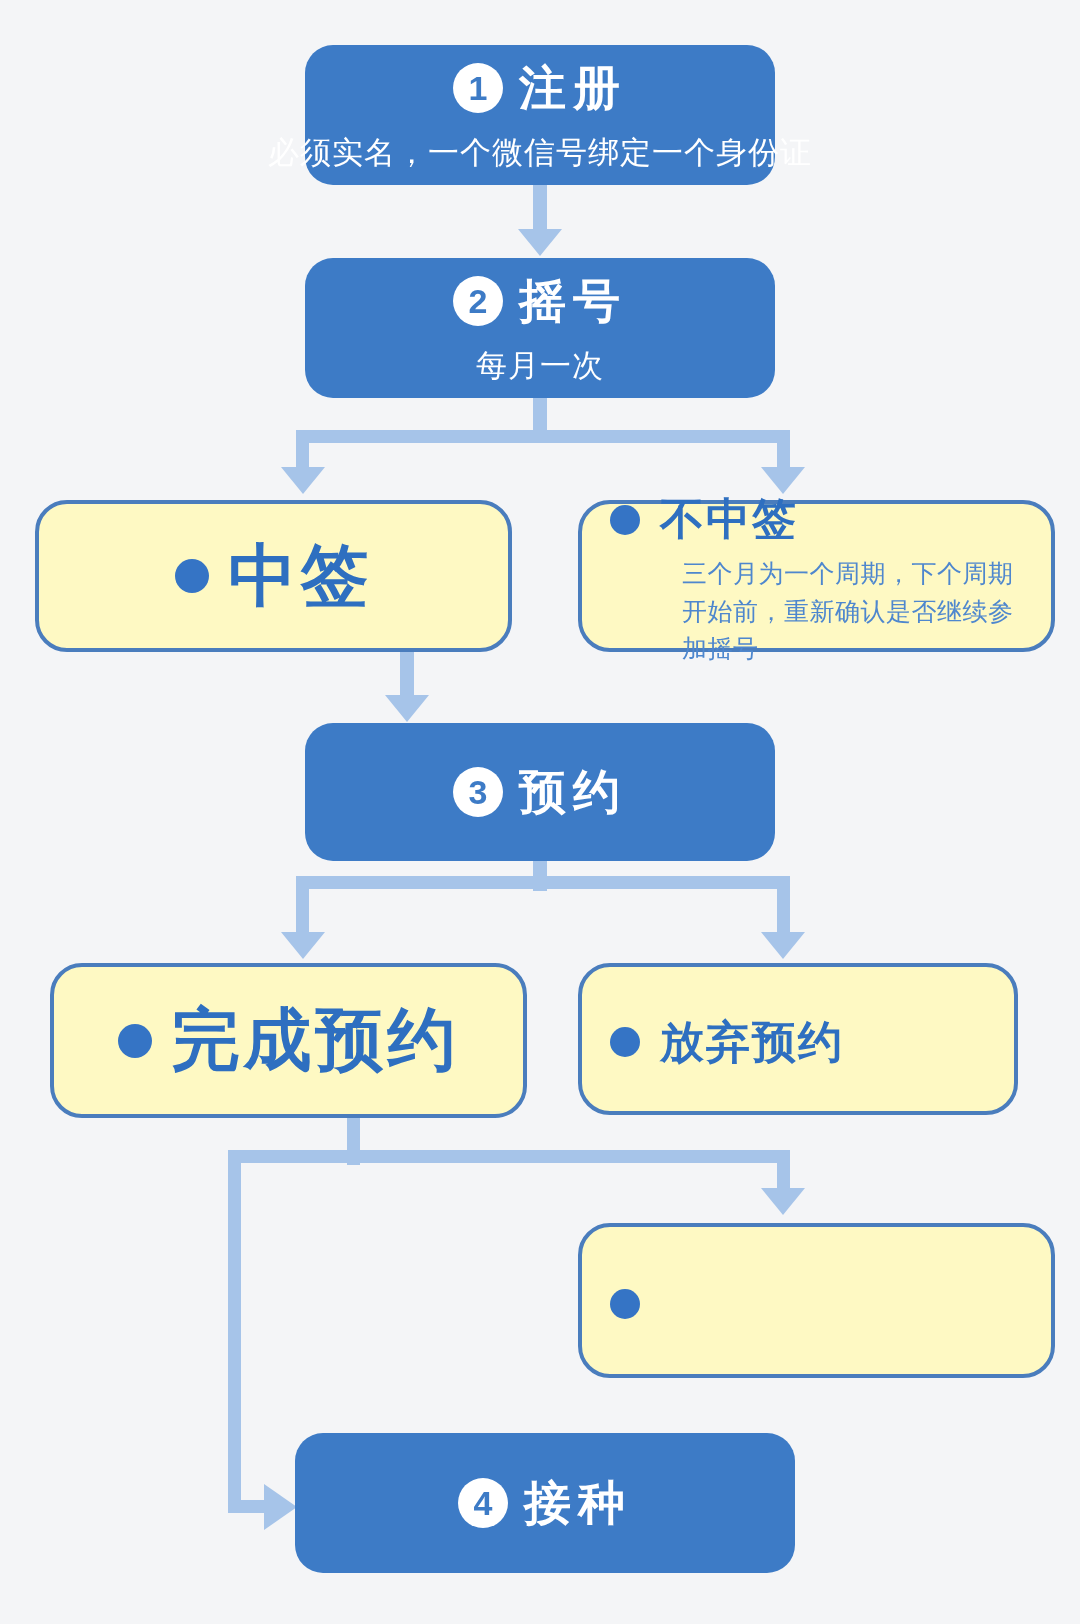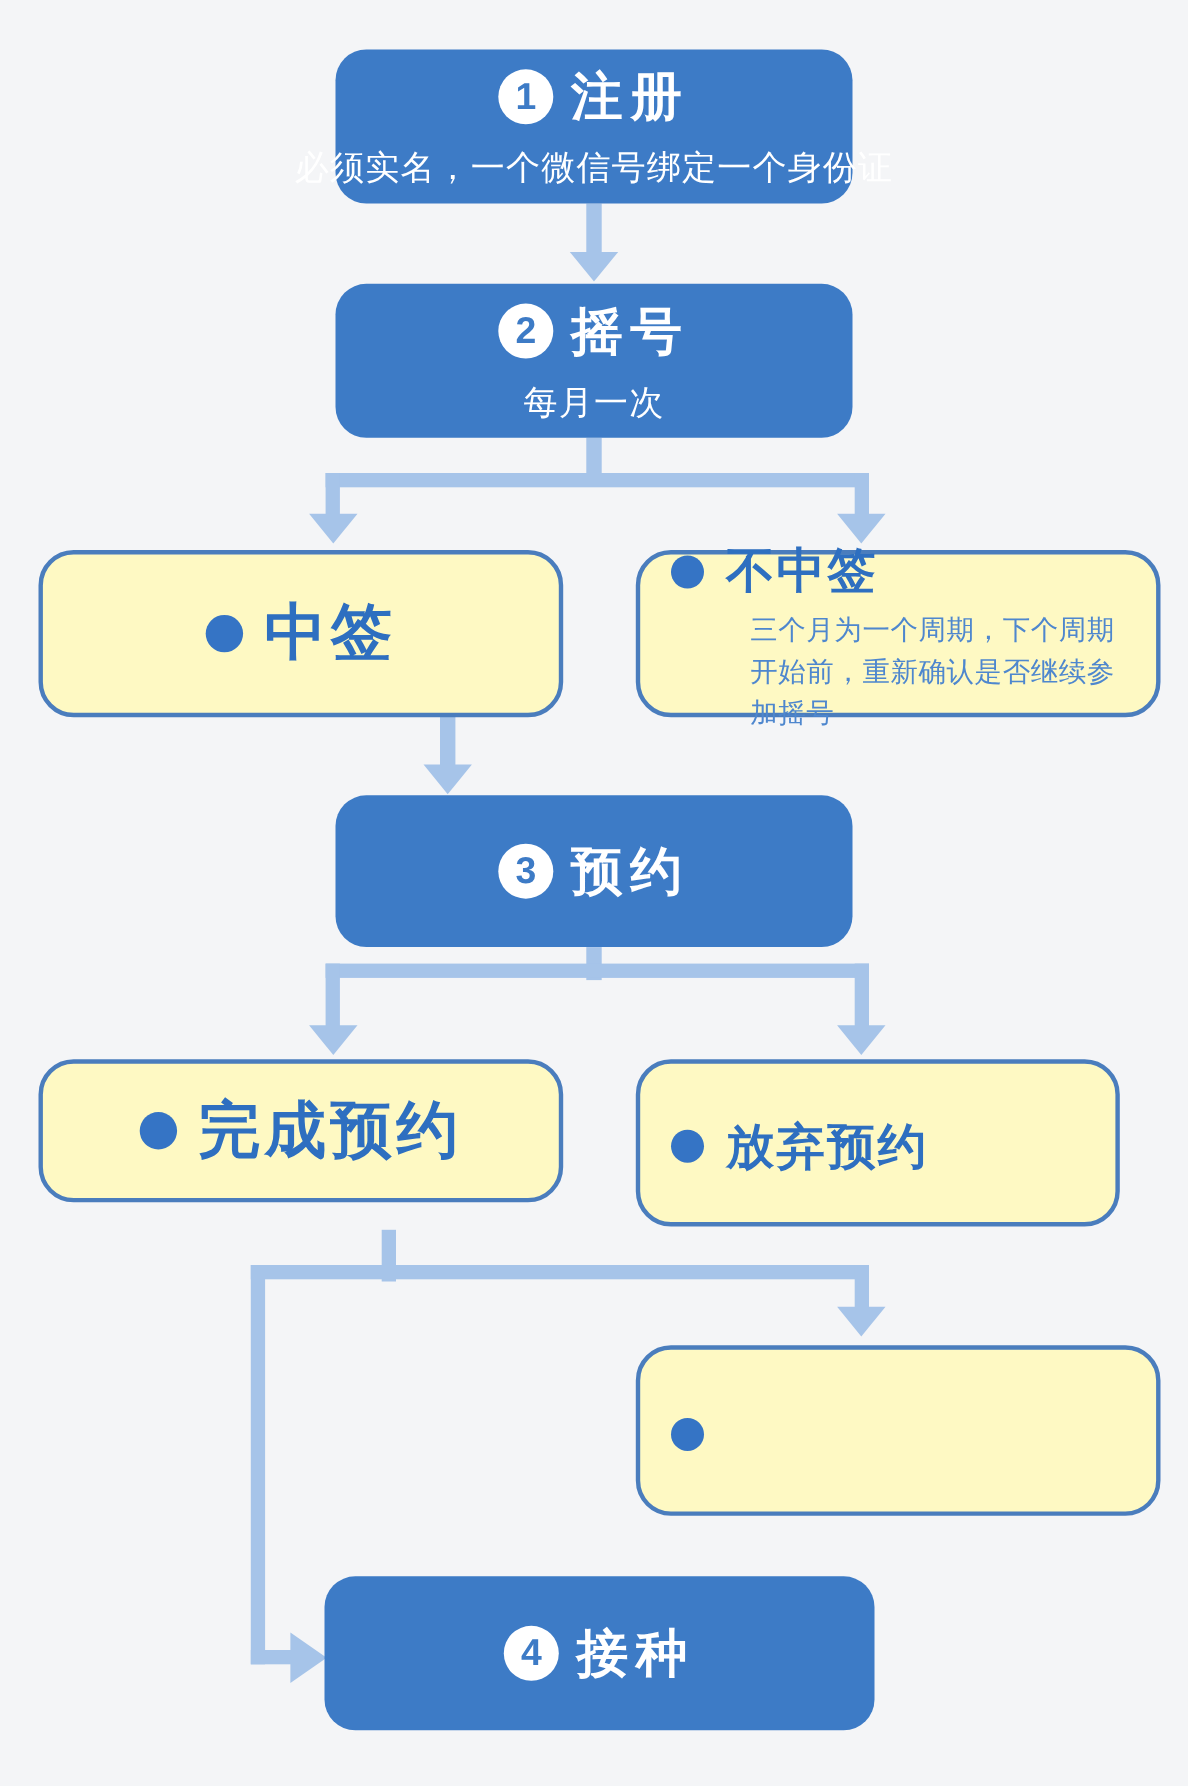--- a/index.html
+++ b/index.html
@@ -68,21 +68,21 @@
     border-radius: 50%;
     margin-right: 20px;
     flex: 0 0 auto;
   }
   .light.center .bullet { width: 34px; height: 34px; }
   .branch-title {
     color: #2e6fc0;
     font-size: 44px; font-weight: bold;
     letter-spacing: 2px;
   }
-  .light.center .branch-title { font-size: 56px; letter-spacing: 4px; }
+  .light.center .branch-title { font-size: 68px; letter-spacing: 4px; }
   .light.detail {
     padding: 20px 18px 14px 28px;
     display: flex; flex-direction: column; justify-content: center;
   }
   .branch-body {
     color: #4e87ce;
     font-size: 25px;
     line-height: 1.5;
     margin-left: 72px;
     margin-top: 6px;
@@ -161,21 +161,21 @@
     <div class="branch-body">三个月为一个周期，下个周期开始前，重新确认是否继续参加摇号</div>
   </div>
 
   <div class="step" style="left:305px; top:723px; width:470px; height:138px;">
     <div class="step-title-row">
       <span class="num-badge">3</span>
       <span class="step-title">预约</span>
     </div>
   </div>
 
-  <div class="light center" style="left:35px; top:963px; width:477px; height:130px;">
+  <div class="light center" style="left:50px; top:963px; width:477px; height:155px;">
     <div class="branch-title-row">
       <span class="bullet"></span>
       <span class="branch-title">完成预约</span>
     </div>
   </div>
 
   <div class="light detail" style="left:578px; top:963px; width:440px; height:152px;">
     <div class="branch-title-row">
       <span class="bullet"></span>
       <span class="branch-title">放弃预约</span>

